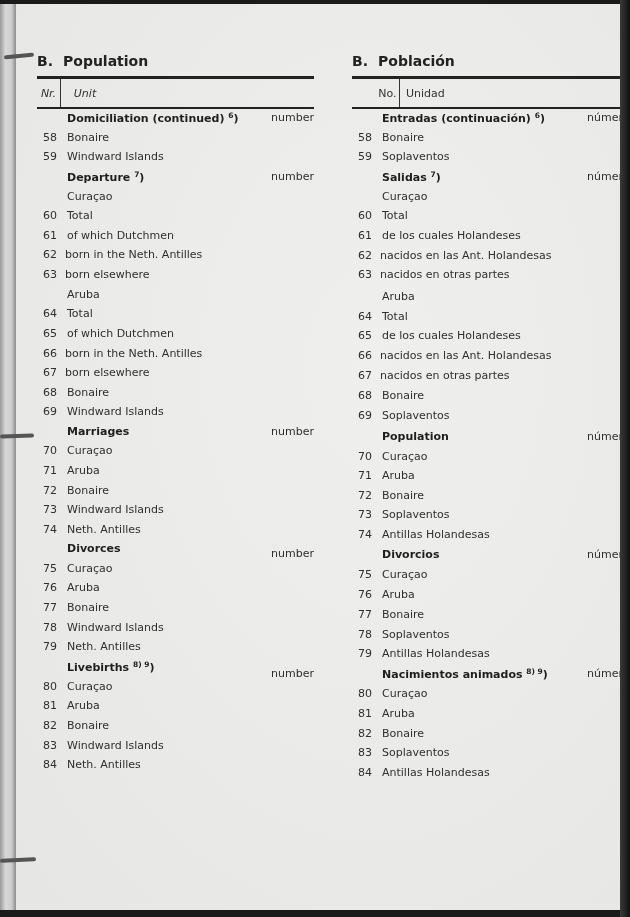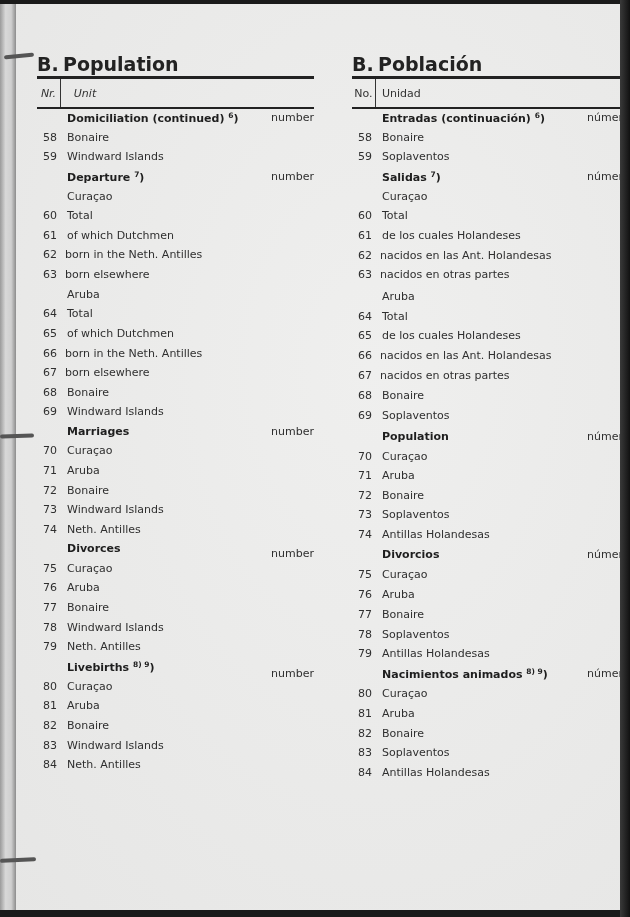--- a/index.html
+++ b/index.html
@@ -26,37 +26,37 @@
   .staple.s3 { left:0; top:854px; width:36px; transform:rotate(-3deg); }
   .right-edge {
     position:absolute; right:0; top:0; width:10px; height:917px;
     background:linear-gradient(to right,#3a3a3a,#111);
   }
   .panel { position:absolute; top:0; }
   .panel.left  { left:37px; width:278px; }
   .panel.right { left:352px; width:278px; }
   .sec-title {
     position:absolute; top:49px; left:0;
-    font-size:19px; font-weight:bold; color:#222; white-space:nowrap;
+    font-size:14px; font-weight:bold; color:#222; white-space:nowrap;
   }
   .sec-title .letter { display:inline-block; width:26px; }
   .thead {
     position:absolute; top:72px; left:0; height:28px;
     border-top:3px solid #222; border-bottom:2.5px solid #222;
     display:flex; font-size:11px; color:#333;
   }
   .thead > div { display:flex; align-items:center; justify-content:center; }
   .thead .c-nr { border-right:1.5px solid #333; }
   .thead .c-desc { border-right:1px solid #777; }
   .panel.left .thead { width:277px;font-style:italic; }
   .panel.left .thead .c-nr { width:23px; }
   .panel.left .thead .c-desc { width:204px; }
   .panel.left .thead .c-unit { width:48px; }
   .panel.right .thead { width:278px; left:0; }
-  .panel.right .thead .c-nr { width:23px; }
+  .panel.right .thead .c-nr { width:23px;margin-left:24px; }
   .panel.right .thead .c-desc { width:193px; }
   .panel.right .thead .c-unit { width:60px; justify-content:flex-start; padding-left:6px; }
 
   .row { position:absolute; left:0; height:18px; font-size:11px; white-space:nowrap; color:#2f2f2f; }
   .row .num  { position:absolute; left:0; width:20px; text-align:right; }
   .row .desc { position:absolute; left:30px; }
   .row .desc.indent { left:28px; }
   .row .desc.bold { font-weight:bold; color:#1e1e1e; }
   .row .unit { position:absolute; }
   .panel.left .row .unit { left:234px;text-align:center; }

